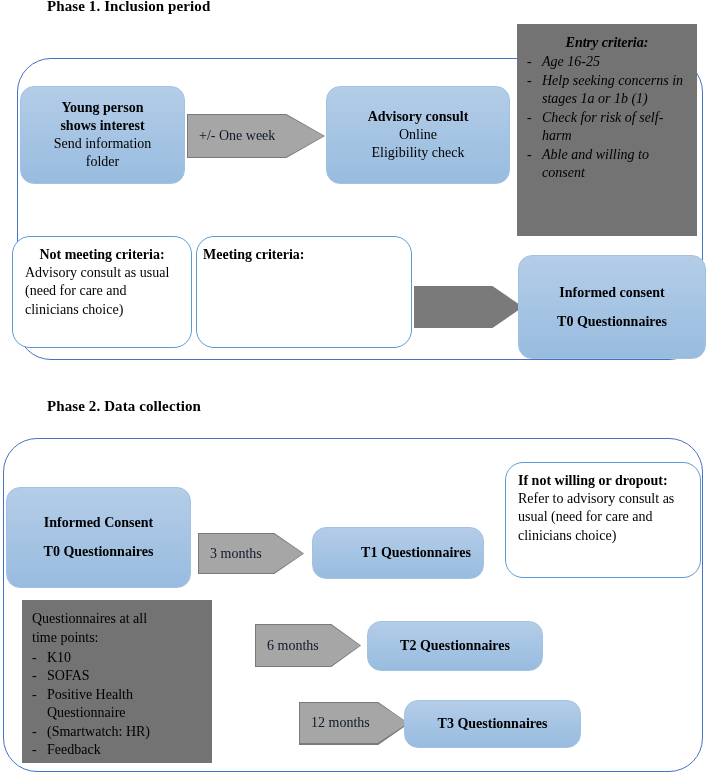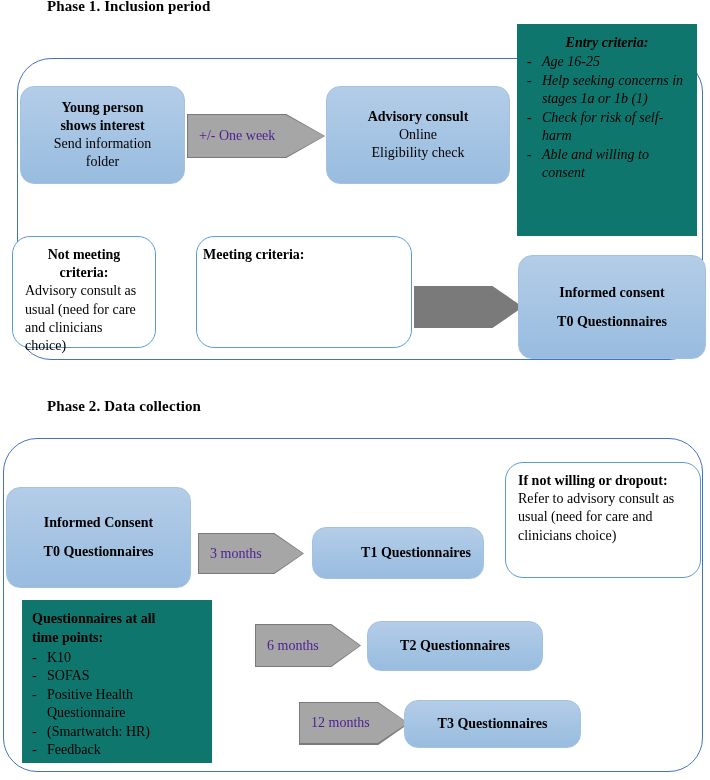--- a/index.html
+++ b/index.html
@@ -69,35 +69,35 @@
     padding: 9px 12px 8px 12px;
   }
   .white-box .hdr { font-weight: bold; display: block; }
   .white-box .body { display: block; }
   .white-box.centered-hdr .hdr { text-align: center; }
 
   
   .gray-box {
     position: absolute;
     box-sizing: border-box;
-    background: #0f766e;
+    background: #737373;
     font-size: 14px;
     line-height: 1.32;
     padding: 10px 10px 10px 10px;
   }
   .gray-box.italic { font-style: italic; }
   .gray-box .note-title {
     display: block;
     font-weight: bold;
     text-align: center;
     margin-bottom: 1px;
   }
   .gray-box .note-title-left {
     display: block;
-    font-weight: bold;
+    font-weight: normal;
     text-align: left;
     margin-bottom: 1px;
   }
   .gray-box ul {
     margin: 0;
     padding: 0;
     list-style: none;
   }
   .gray-box li {
     display: flex;
@@ -108,21 +108,21 @@
     width: 15px;
     flex: 0 0 15px;
   }
   .gray-box li .txt { flex: 1 1 auto; }
 
   
   .arrow {
     position: absolute;
     box-sizing: border-box;
     background: #A6A6A6;
-    color: #4c1d95;
+    color: #0f172a;
     font-size: 14px;
     display: flex;
     align-items: center;
     justify-content: flex-start;
     padding-left: 11px;
     clip-path: polygon(0 0, 72% 0, 100% 50%, 72% 100%, 0 100%);
     -webkit-clip-path: polygon(0 0, 72% 0, 100% 50%, 72% 100%, 0 100%);
   }
   .arrow .arrow-label { white-space: nowrap; }
   .arrow-border {
@@ -174,21 +174,21 @@
         <span class="dash">-</span>
         <span class="txt">Check for risk of self-harm</span>
       </li>
       <li>
         <span class="dash">-</span>
         <span class="txt">Able and willing to consent</span>
       </li>
     </ul>
   </div>
 
-  <div class="white-box centered-hdr" style="left:12px; top:236px; width:144px; height:112px;">
+  <div class="white-box centered-hdr" style="left:12px; top:236px; width:180px; height:112px;">
     <span class="hdr">Not meeting criteria:</span>
     <span class="body">Advisory consult as usual (need for care and clinicians choice)</span>
   </div>
 
   <div class="white-box" style="left:196px; top:236px; width:216px; height:112px;padding-left:6px;">
     <span class="hdr">Meeting criteria:</span>
   </div>
 
   <div class="arrow-border" style="left:414px; top:286px; width:109px; height:42px;"></div>
 

